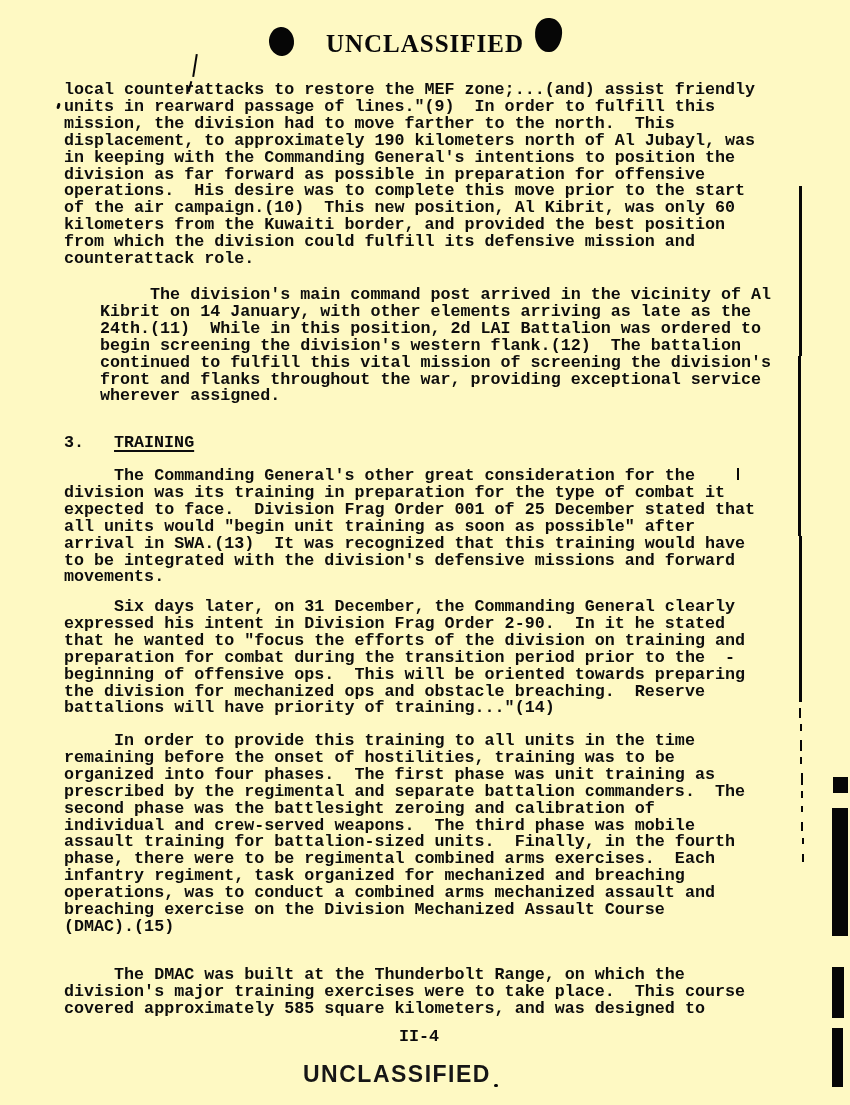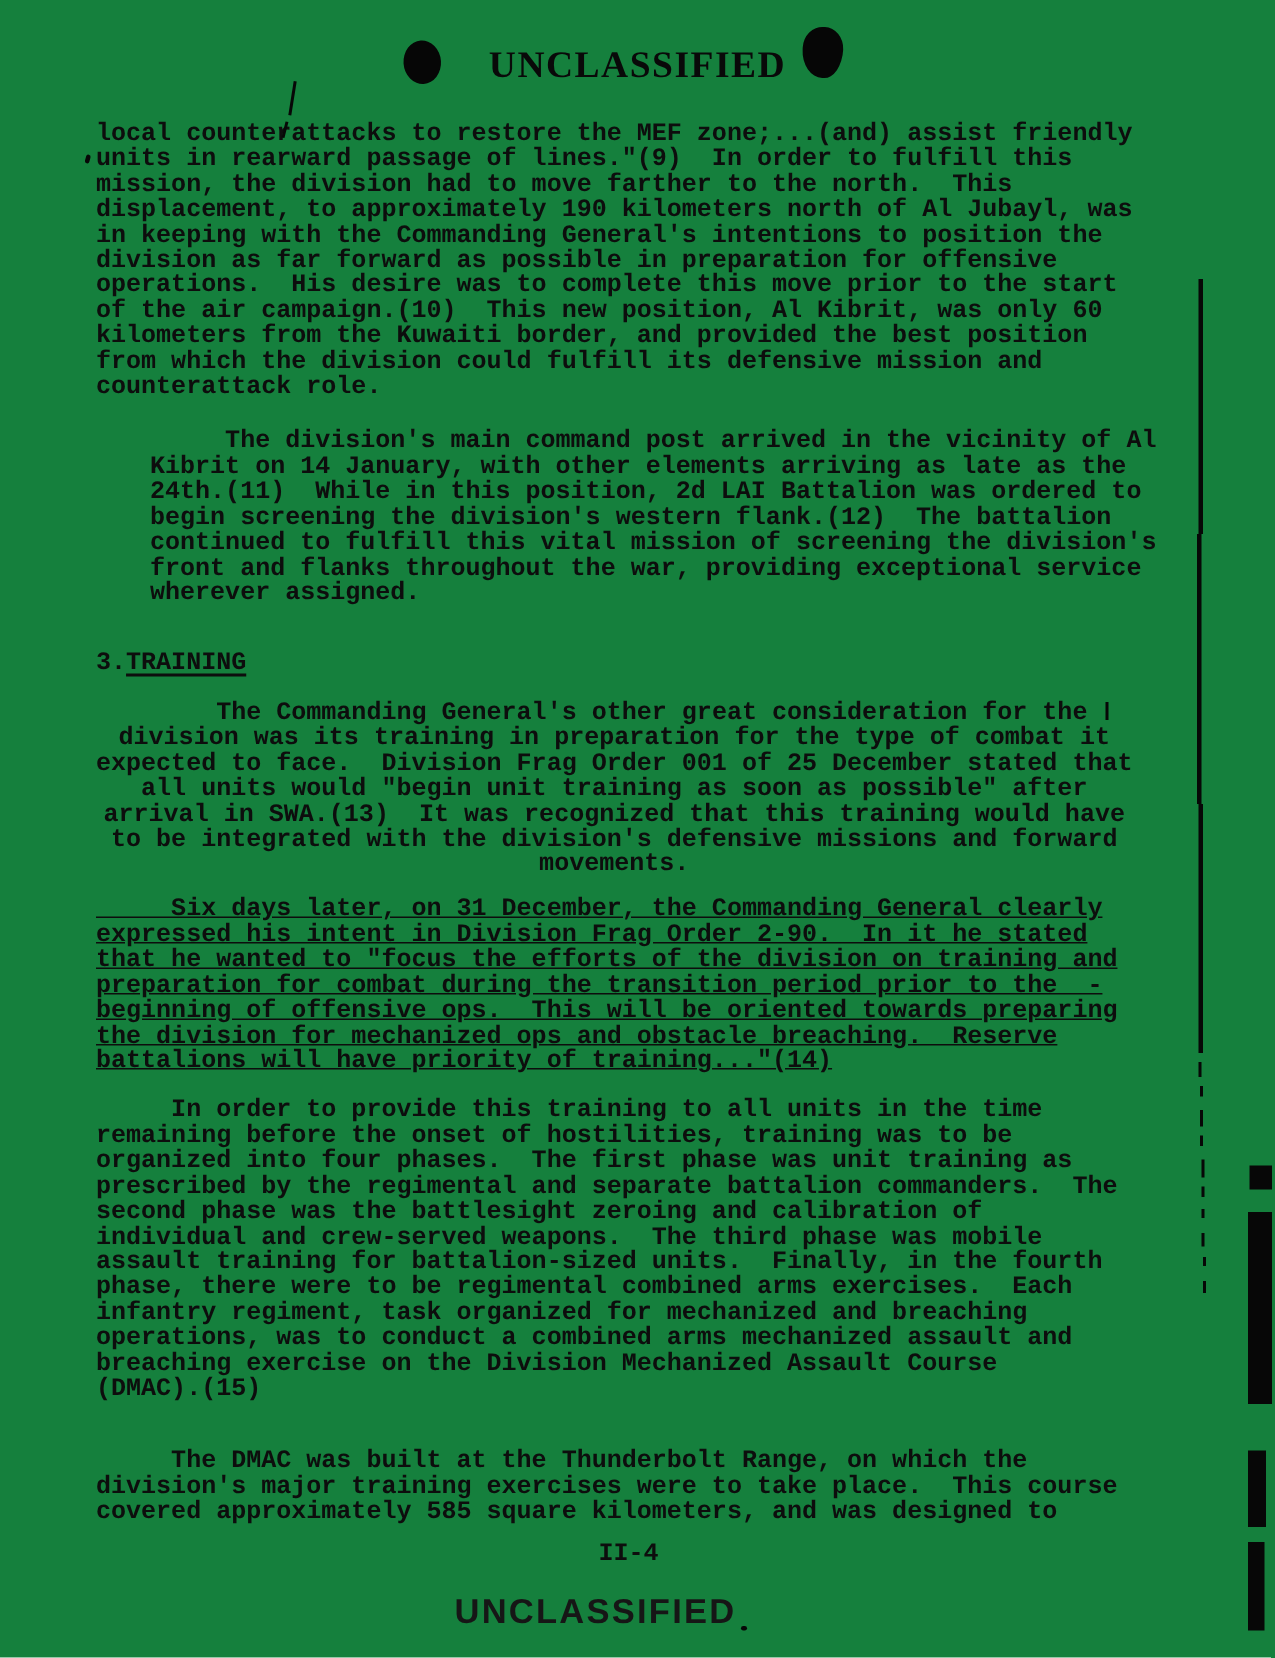--- a/index.html
+++ b/index.html
@@ -1,35 +1,35 @@
 <!DOCTYPE html>
 <html><head>
 <meta charset="utf-8">
 <style>
   html,body{margin:0;padding:0;background:#ffffff;}
   .page{
-    position:relative;width:850px;height:1105px;background:#15803d;overflow:hidden;
+    position:relative;width:850px;height:1105px;background:#fef9c3;overflow:hidden;
     font-family:"Liberation Mono","DejaVu Sans Mono",monospace;
   }
   .mono{
     font-family:"Liberation Mono","DejaVu Sans Mono",monospace;
     font-weight:700;font-size:16.7px;line-height:16.9px;color:#0d0d0d;
     white-space:pre;letter-spacing:0;
   }
   .para{position:absolute;left:64px;}
   .header-title{
     position:absolute;top:30px;left:0;width:850px;text-align:center;
     font-family:"Liberation Serif","DejaVu Serif",serif;font-weight:700;
     font-size:25px;letter-spacing:1px;color:#090909;
   }
   .punch{position:absolute;background:#060606;border-radius:50%;}
   .punch-left{left:269px;top:27px;width:25px;height:29px;transform:rotate(-4deg);}
   .punch-right{left:535px;top:18px;width:27px;height:34px;border-radius:50% 50% 46% 54% / 44% 44% 60% 56%;transform:rotate(3deg);}
   .heading{position:absolute;left:64px;top:435px;}
-  .heading .title{text-decoration:underline;text-decoration-thickness:2px;text-underline-offset:3px;}
+  .heading .title{margin-left:30px;text-decoration:underline;text-decoration-thickness:2px;text-underline-offset:3px;}
   .pagenum{position:absolute;top:1029px;left:0;width:838px;text-align:center;}
   .footer-class{
     position:absolute;top:1061px;left:303px;
     font-family:"Liberation Sans","DejaVu Sans",sans-serif;font-weight:700;
     font-size:23px;letter-spacing:1.5px;color:#161616;
   }
   .artifact{position:absolute;background:#070707;}
 </style>
 </head>
 <body>
@@ -54,28 +54,28 @@
   <div class="mono para" style="top:287px;margin-left:36px;">     The division's main command post arrived in the vicinity of Al
 Kibrit on 14 January, with other elements arriving as late as the
 24th.(11)  While in this position, 2d LAI Battalion was ordered to
 begin screening the division's western flank.(12)  The battalion
 continued to fulfill this vital mission of screening the division's
 front and flanks throughout the war, providing exceptional service
 wherever assigned.</div>
 
   <div class="mono heading"><span>3.</span><span class="title">TRAINING</span></div>
 
-  <div class="mono para" style="top:468px;text-align:center;">     The Commanding General's other great consideration for the
+  <div class="mono para" style="top:468px;">     The Commanding General's other great consideration for the
 division was its training in preparation for the type of combat it
 expected to face.  Division Frag Order 001 of 25 December stated that
 all units would "begin unit training as soon as possible" after
 arrival in SWA.(13)  It was recognized that this training would have
 to be integrated with the division's defensive missions and forward
 movements.</div>
-  <div class="mono para" style="top:599px;text-decoration:underline;">     Six days later, on 31 December, the Commanding General clearly
+  <div class="mono para" style="top:599px;">     Six days later, on 31 December, the Commanding General clearly
 expressed his intent in Division Frag Order 2-90.  In it he stated
 that he wanted to "focus the efforts of the division on training and
 preparation for combat during the transition period prior to the  -
 beginning of offensive ops.  This will be oriented towards preparing
 the division for mechanized ops and obstacle breaching.  Reserve
 battalions will have priority of training..."(14)</div>
   <div class="mono para" style="top:733px;">     In order to provide this training to all units in the time
 remaining before the onset of hostilities, training was to be
 organized into four phases.  The first phase was unit training as
 prescribed by the regimental and separate battalion commanders.  The

